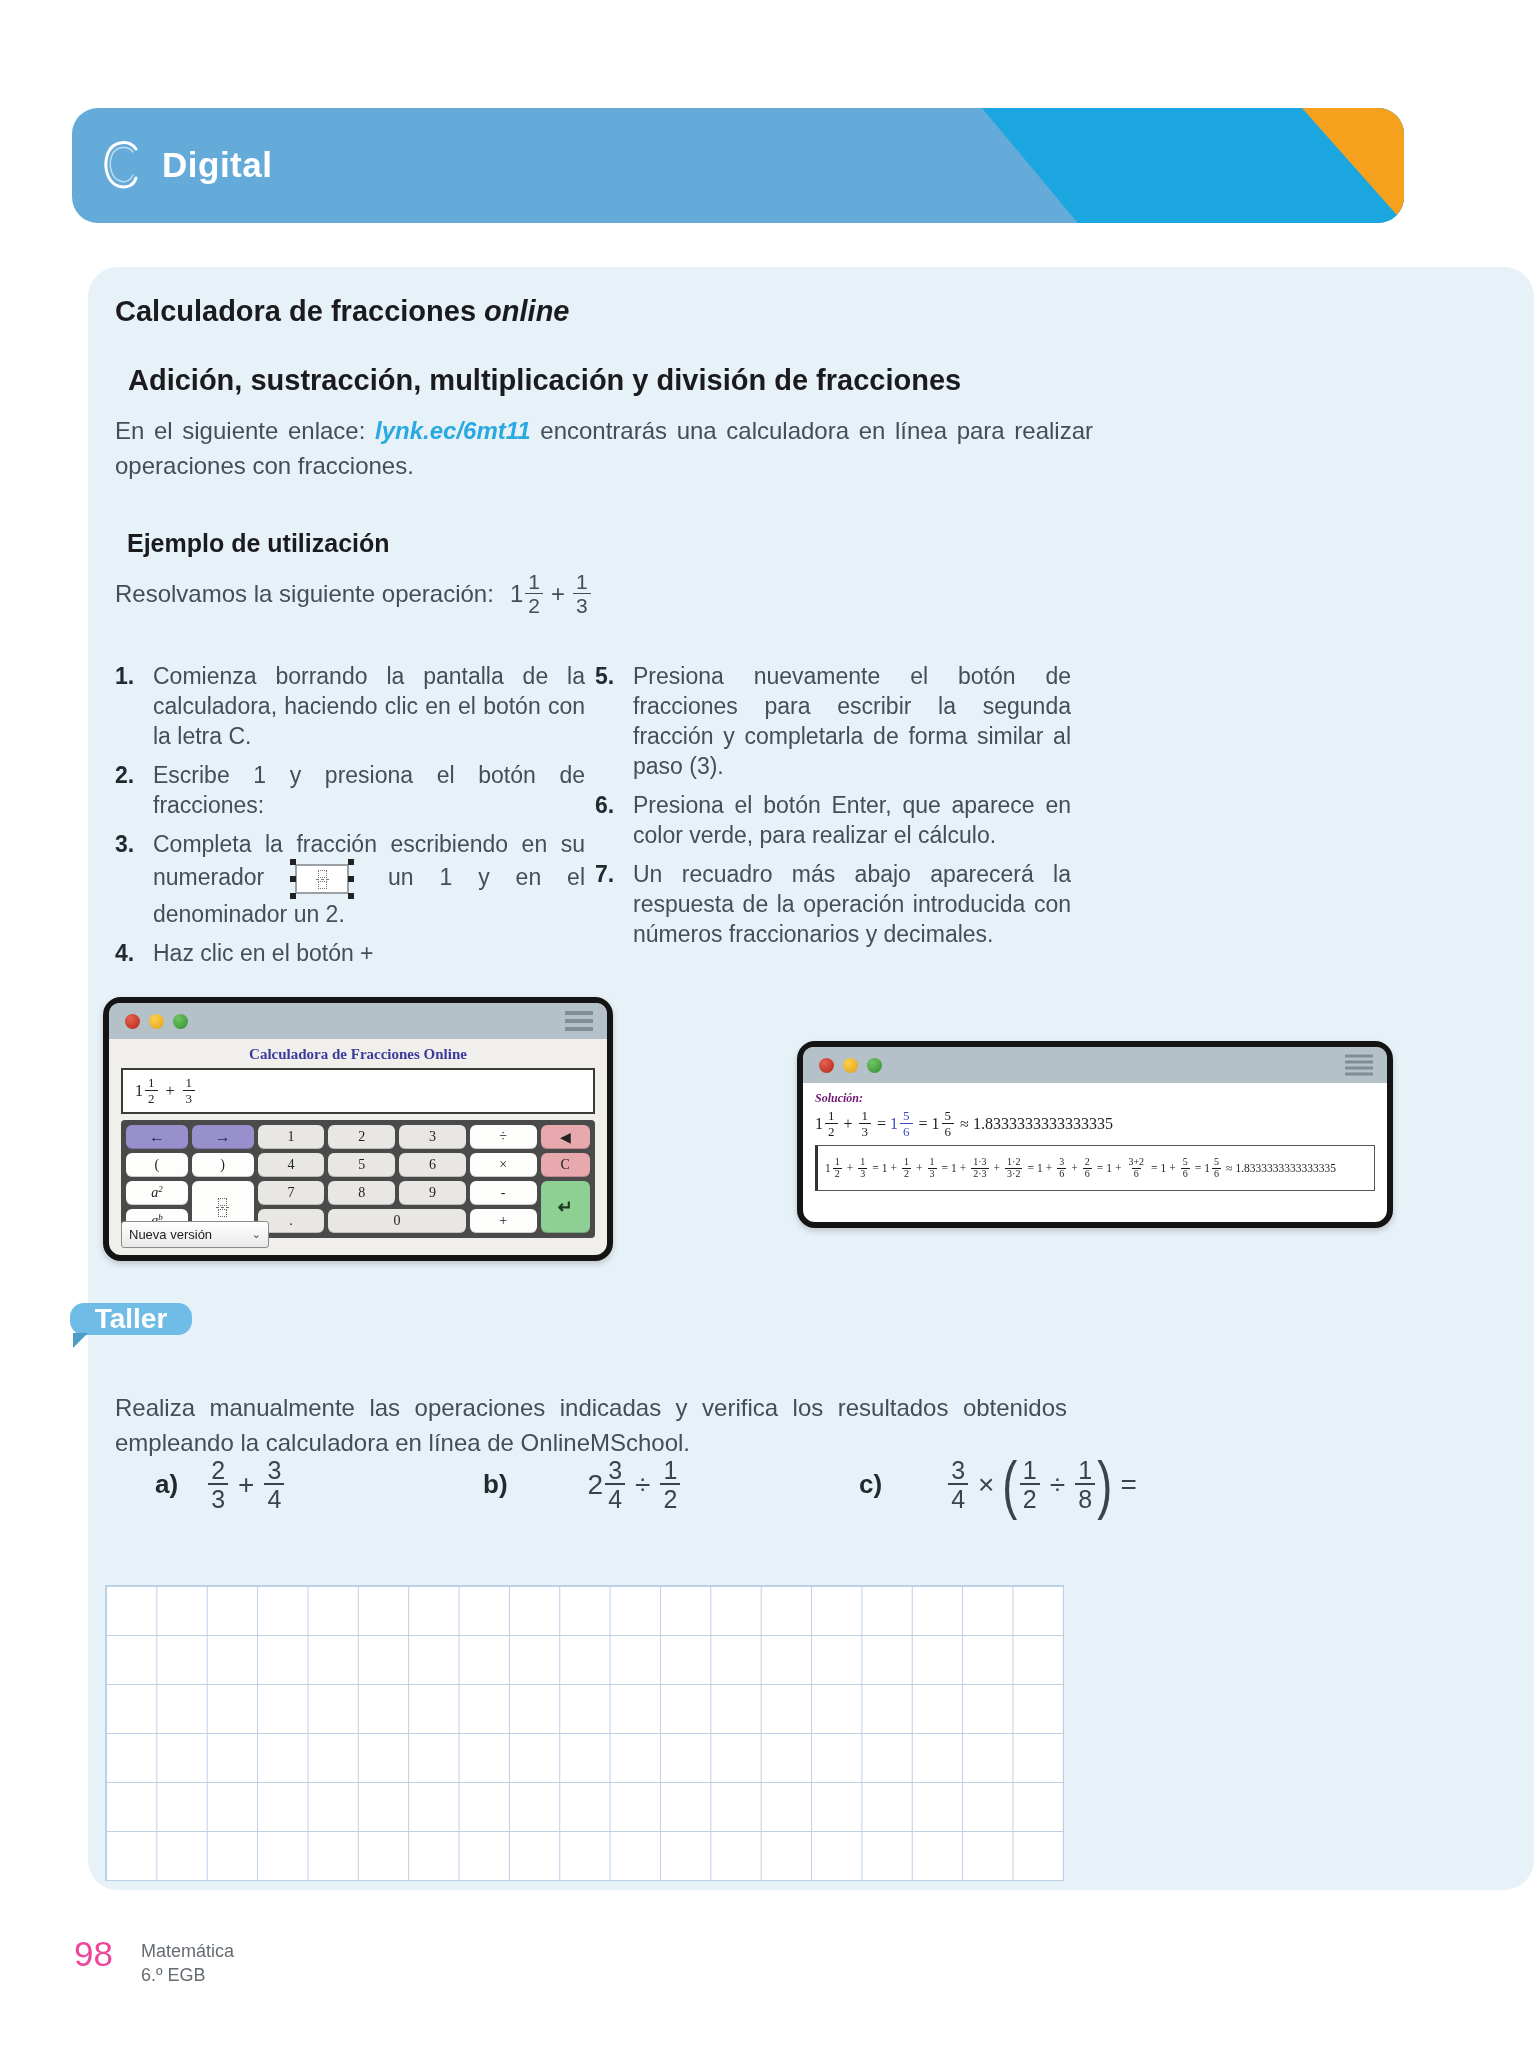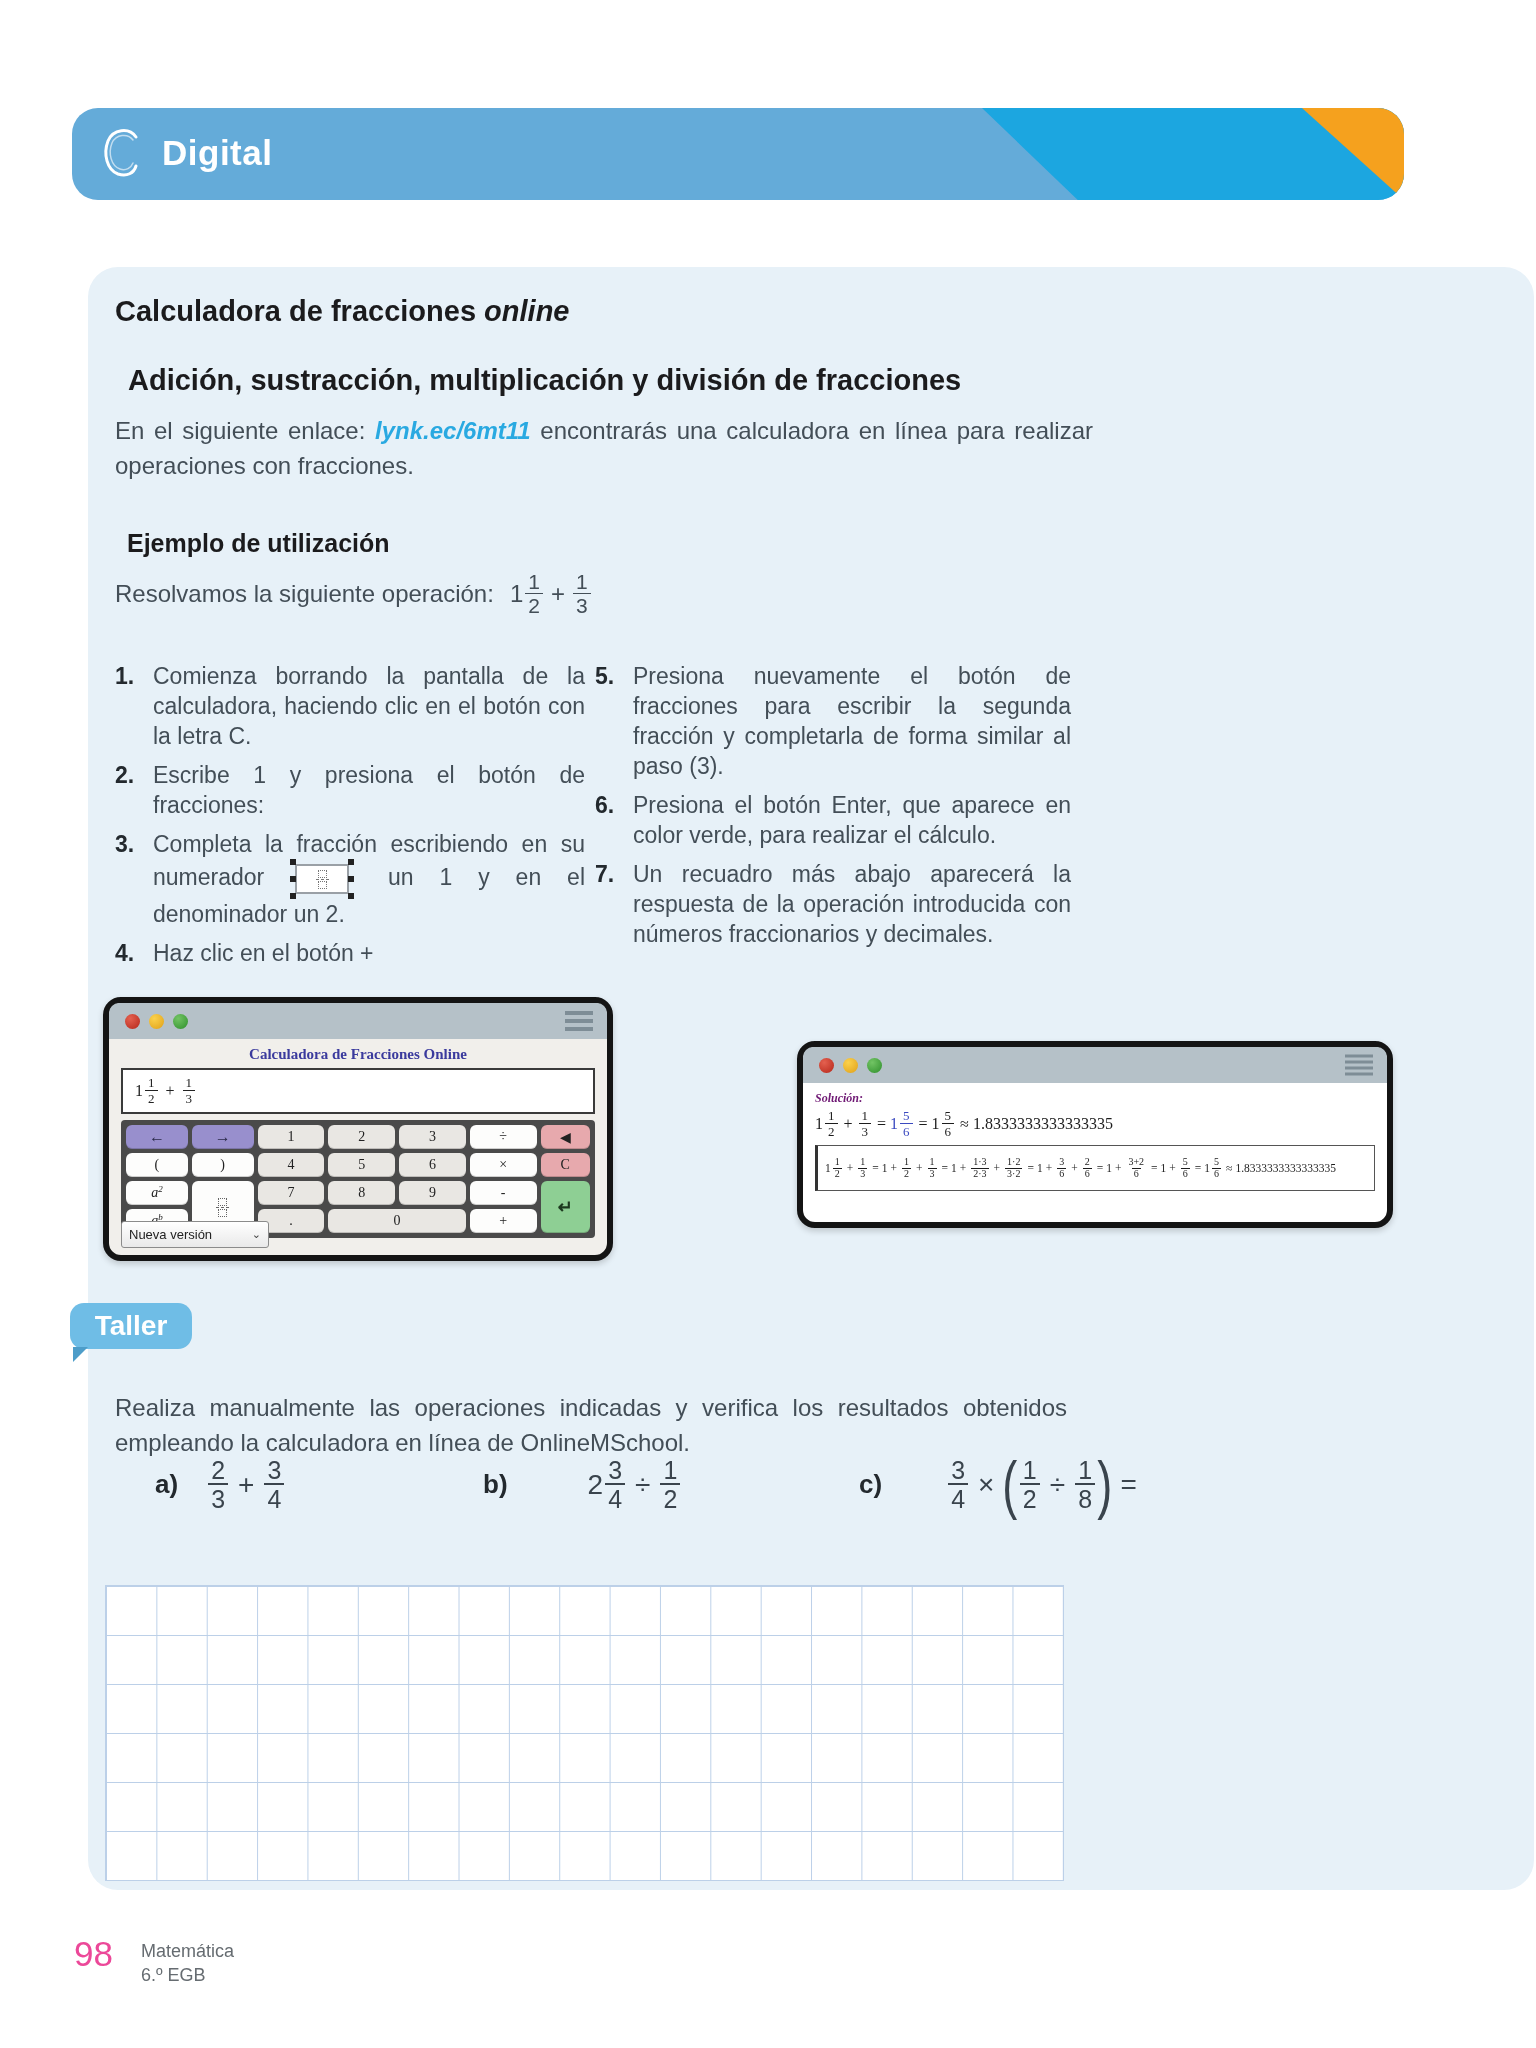--- a/index.html
+++ b/index.html
@@ -1,19 +1,19 @@
 <!DOCTYPE html>
 <html style="--banner_blue: #64abd9; --dua_blue: #1ca6e0; --orange: #f5a11e; --panel: #e7f1f8; --link: #29a9e1; --taller: #6fbde6; --grid_line: #bcd0e8;"><head>
 <meta charset="utf-8">
 <style>
   html,body{margin:0;padding:0;background:#fff;}
   .page{position:relative;width:1536px;height:2048px;background:#fff;overflow:hidden;font-family:"Liberation Sans",sans-serif;}
 
   
-  .banner{position:absolute;left:72px;top:108px;width:1332px;height:92px;background:var(--banner_blue,#64abd9);border-radius:26px;overflow:hidden;}
+  .banner{position:absolute;left:72px;top:108px;width:1332px;height:115px;background:var(--banner_blue,#64abd9);border-radius:26px;overflow:hidden;}
   .logo{position:absolute;left:28px;top:50%;transform:translateY(-50%);}
   .banner-title{position:absolute;left:90px;top:50%;transform:translateY(-52%);font-size:35px;font-weight:bold;color:#fff;letter-spacing:.5px;}
   .ribbon{position:absolute;top:0;left:910px;width:422px;height:100%;background:var(--dua_blue,#1ca6e0);clip-path:polygon(0 0,100% 0,100% 100%,22.7% 100%);}
   .orange-corner{position:absolute;top:0;left:1230px;width:102px;height:100%;background:var(--orange,#f5a11e);clip-path:polygon(0 0,100% 0,100% 100%);}
   .dua-text{position:absolute;left:1010px;top:50%;transform:translateY(-50%);width:300px;text-align:center;color:#fff;z-index:2;}
   .dua-l1{font-size:27px;font-weight:bold;line-height:30px;}
   .dua-l2{font-size:19px;font-weight:bold;line-height:23px;}
 
   
   .panel{position:absolute;left:88px;top:267px;width:1446px;height:1623px;background:var(--panel,#e7f1f8);border-radius:30px;}
@@ -92,21 +92,21 @@
   .sline1 .mf{font-size:13px;}
   .sline1 .mf .md{border-top-width:1px;}
   .sline1 .mo{margin:0 4px;}
   .sol-box{margin-top:7px;border:1px solid #555;border-left:3px solid #333;padding:11px 7px;background:#fff;}
   .sline2{font-family:"Liberation Serif",serif;font-size:11.5px;color:#1d1d1d;flex-wrap:wrap;}
   .sline2 .mf{font-size:10px;margin:0 1px;}
   .sline2 .mf .md{border-top-width:1px;padding:0 2px;}
   .sline2 .mo{margin:0 3px;}
 
   
-  .taller-bubble{position:absolute;left:70px;top:1303px;width:122px;height:46px;background:var(--taller,#6fbde6);border-radius:14px;display:flex;align-items:center;justify-content:center;color:#fff;font-size:28px;font-weight:bold;z-index:3;}
+  .taller-bubble{position:absolute;left:70px;top:1303px;width:122px;height:32px;background:var(--taller,#6fbde6);border-radius:14px;display:flex;align-items:center;justify-content:center;color:#fff;font-size:28px;font-weight:bold;z-index:3;}
   .taller-bubble::after{content:"";position:absolute;left:3px;bottom:-13px;width:0;height:0;border-top:15px solid #4d9dc9;border-right:15px solid transparent;}
   .taller-text{position:absolute;left:27px;top:1123px;width:952px;margin:0;font-size:24px;line-height:35px;color:#434e57;text-align:justify;}
 
   .exercises{position:absolute;left:27px;top:1178px;width:1060px;height:120px;color:#3a444d;}
   .exercise{position:absolute;display:flex;align-items:center;}
   .ex-a{left:40px;top:12px;gap:28px;}
   .ex-b{left:368px;top:12px;gap:80px;}
   .ex-c{left:744px;top:12px;gap:64px;}
   .exl{font-size:26px;font-weight:bold;color:#23292e;}
   .exm{font-size:28px;}

